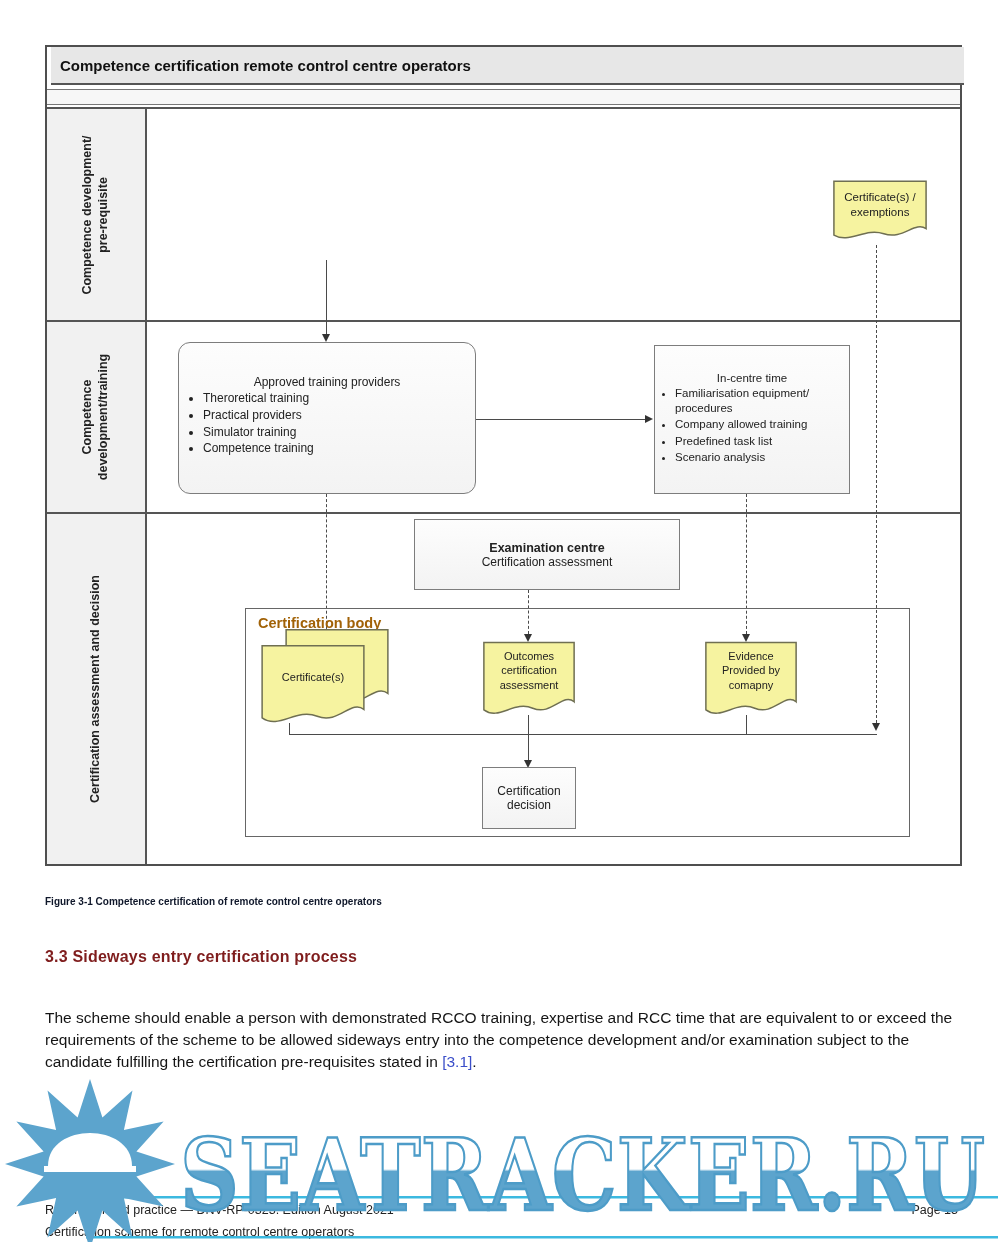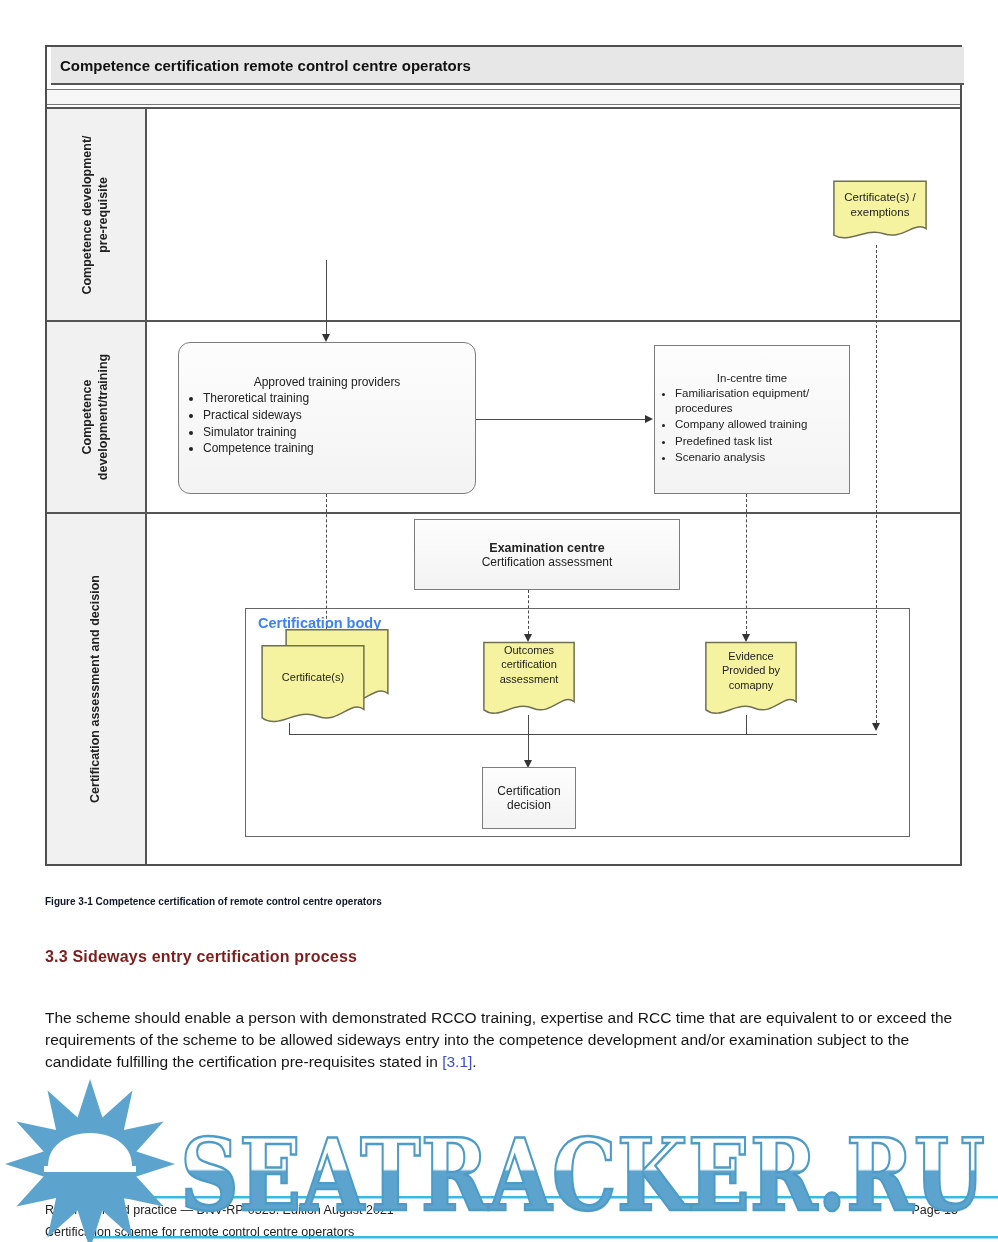--- a/index.html
+++ b/index.html
@@ -26,21 +26,21 @@
   #row3{top:465px;height:352px;}
 
   
   .node{background:linear-gradient(#fdfdfd,#f3f3f3);border:1.5px solid #7d7d7d;box-sizing:border-box;
         font-size:12px;color:#222;}
   .node.center{display:flex;align-items:center;justify-content:center;text-align:center;padding:4px 10px;}
   .node .ttl{text-align:center;margin:0 0 2px 0;}
   .node ul{margin:2px 0 0 0;padding:0 0 0 24px;list-style:disc;}
   .node li{margin:1px 0;line-height:1.32;}
   .bodybox{border:1.5px solid #666;background:transparent;box-sizing:border-box;}
-  .bodybox .lbl{position:absolute;left:12px;top:6px;font-weight:bold;font-size:14.5px;color:#3b82f6;}
+  .bodybox .lbl{position:absolute;left:12px;top:6px;font-weight:bold;font-size:14.5px;color:#a16207;}
 
   
   .vline{width:0;border-left:1.5px solid #4a4a4a;}
   .hline{height:0;border-top:1.5px solid #4a4a4a;}
   .vdash{width:0;border-left:1.5px dashed #4a4a4a;}
   .arrD{width:0;height:0;border-left:4.5px solid transparent;border-right:4.5px solid transparent;
         border-top:8px solid #333;}
   .arrR{width:0;height:0;border-top:4.5px solid transparent;border-bottom:4.5px solid transparent;
         border-left:8px solid #333;}
 
@@ -101,21 +101,21 @@
   <div class="vline abs" style="left:279px;top:213px;height:74px;"></div>
   <div class="arrD abs" style="left:275px;top:287px;"></div>
 
   <div class="vdash abs" style="left:829px;top:198px;height:478px;"></div>
   <div class="arrD abs" style="left:825px;top:676px;"></div>
 
   <div class="node abs" style="left:131px;top:295px;width:298px;height:152px;padding-top:32px;border-radius:12px;">
     <div class="ttl">Approved training providers</div>
     <ul>
       <li>Theroretical training</li>
-      <li>Practical sideways</li>
+      <li>Practical providers</li>
       <li>Simulator training</li>
       <li>Competence training</li>
     </ul>
   </div>
 
   <div class="node abs" style="left:607px;top:298px;width:196px;height:149px;padding-top:26px;font-size:11.5px;">
     <div class="ttl">In-centre time</div>
     <ul style="padding-left:20px;">
       <li>Familiarisation equipment/ procedures</li>
       <li>Company allowed training</li>
@@ -155,21 +155,21 @@
     <svg viewBox="0 0 100 100" preserveAspectRatio="none">
       <path d="M2,2 H98 V76 C86,64 74,94 54,84 C34,74 18,100 2,86 Z" fill="#f6f3a0" stroke="#6f6f52" stroke-width="1.5" vector-effect="non-scaling-stroke"></path>
     </svg>
     <div class="txt" style="top:26px;">Certificate(s)</div>
   </div>
 
   <div class="doc" style="left:435px;top:594px;width:94px;height:80px;">
     <svg viewBox="0 0 100 100" preserveAspectRatio="none">
       <path d="M2,2 H98 V76 C86,64 74,94 54,84 C34,74 18,100 2,86 Z" fill="#f6f3a0" stroke="#6f6f52" stroke-width="1.5" vector-effect="non-scaling-stroke"></path>
     </svg>
-    <div class="txt" style="top:2px;">Outcomes
+    <div class="txt" style="top:8px;">Outcomes
 certification
 assessment</div>
   </div>
 
   <div class="doc" style="left:657px;top:594px;width:94px;height:80px;">
     <svg viewBox="0 0 100 100" preserveAspectRatio="none">
       <path d="M2,2 H98 V76 C86,64 74,94 54,84 C34,74 18,100 2,86 Z" fill="#f6f3a0" stroke="#6f6f52" stroke-width="1.5" vector-effect="non-scaling-stroke"></path>
     </svg>
     <div class="txt" style="top:8px;">Evidence
 Provided by

